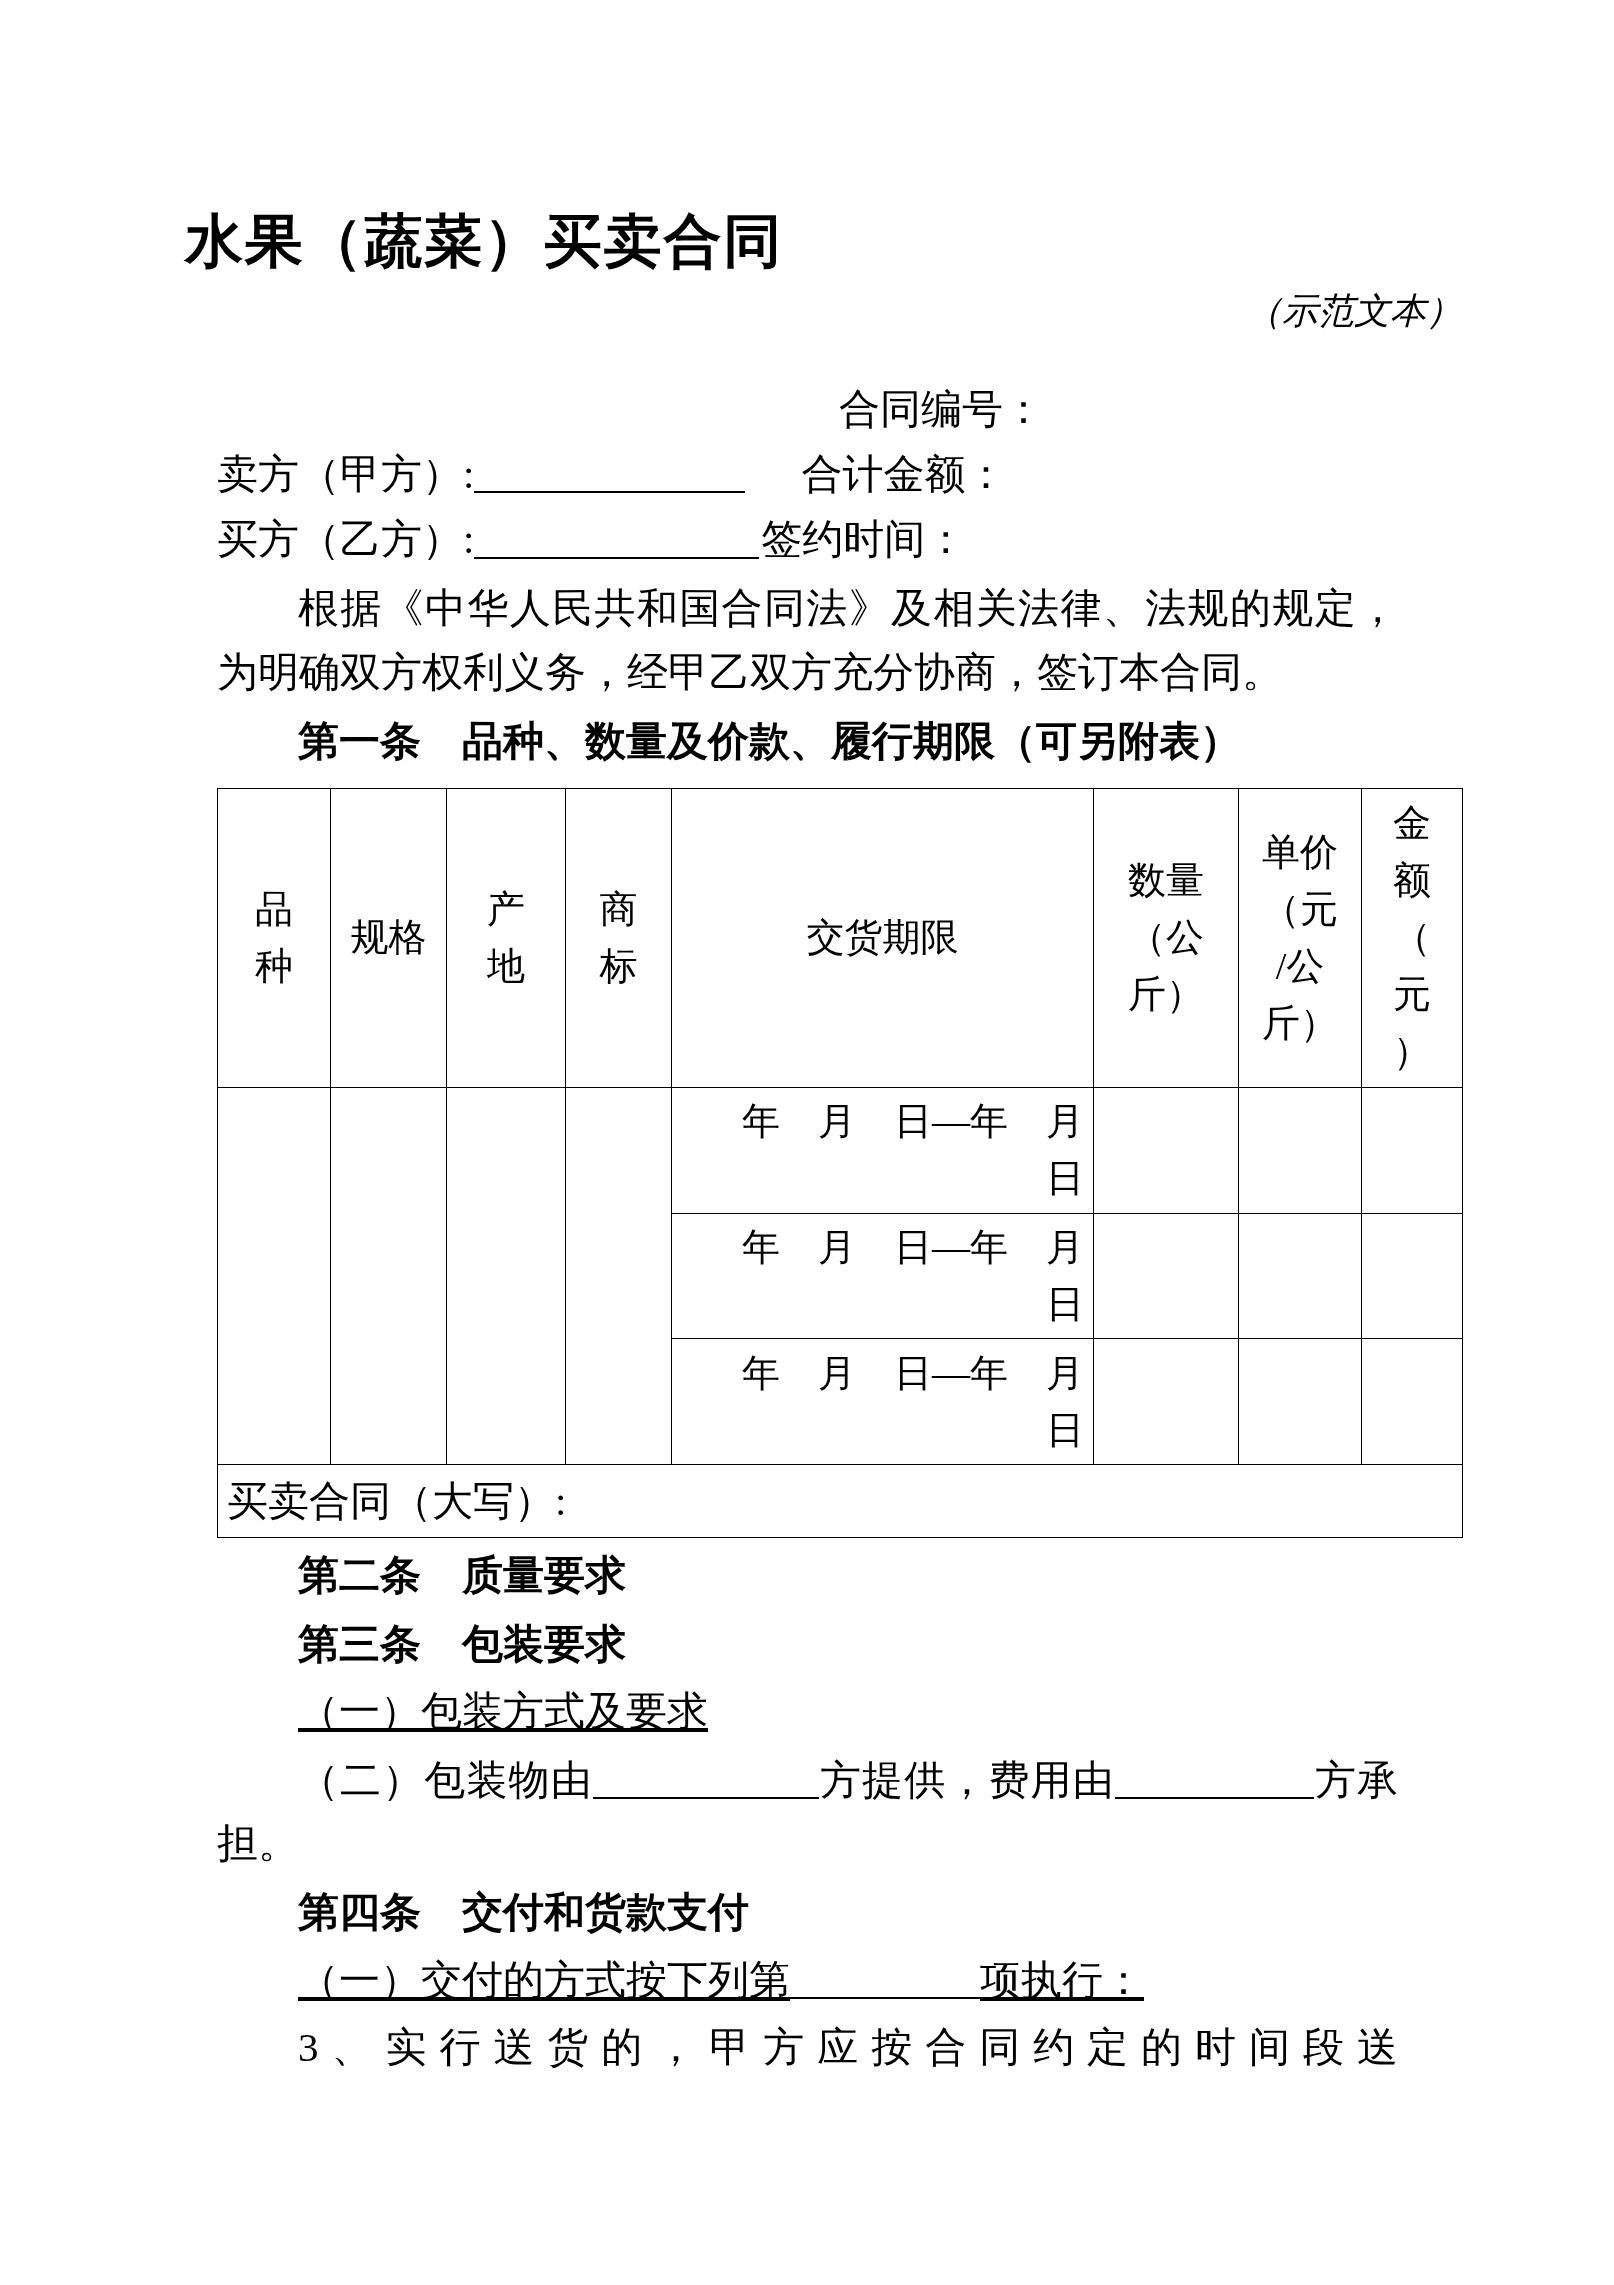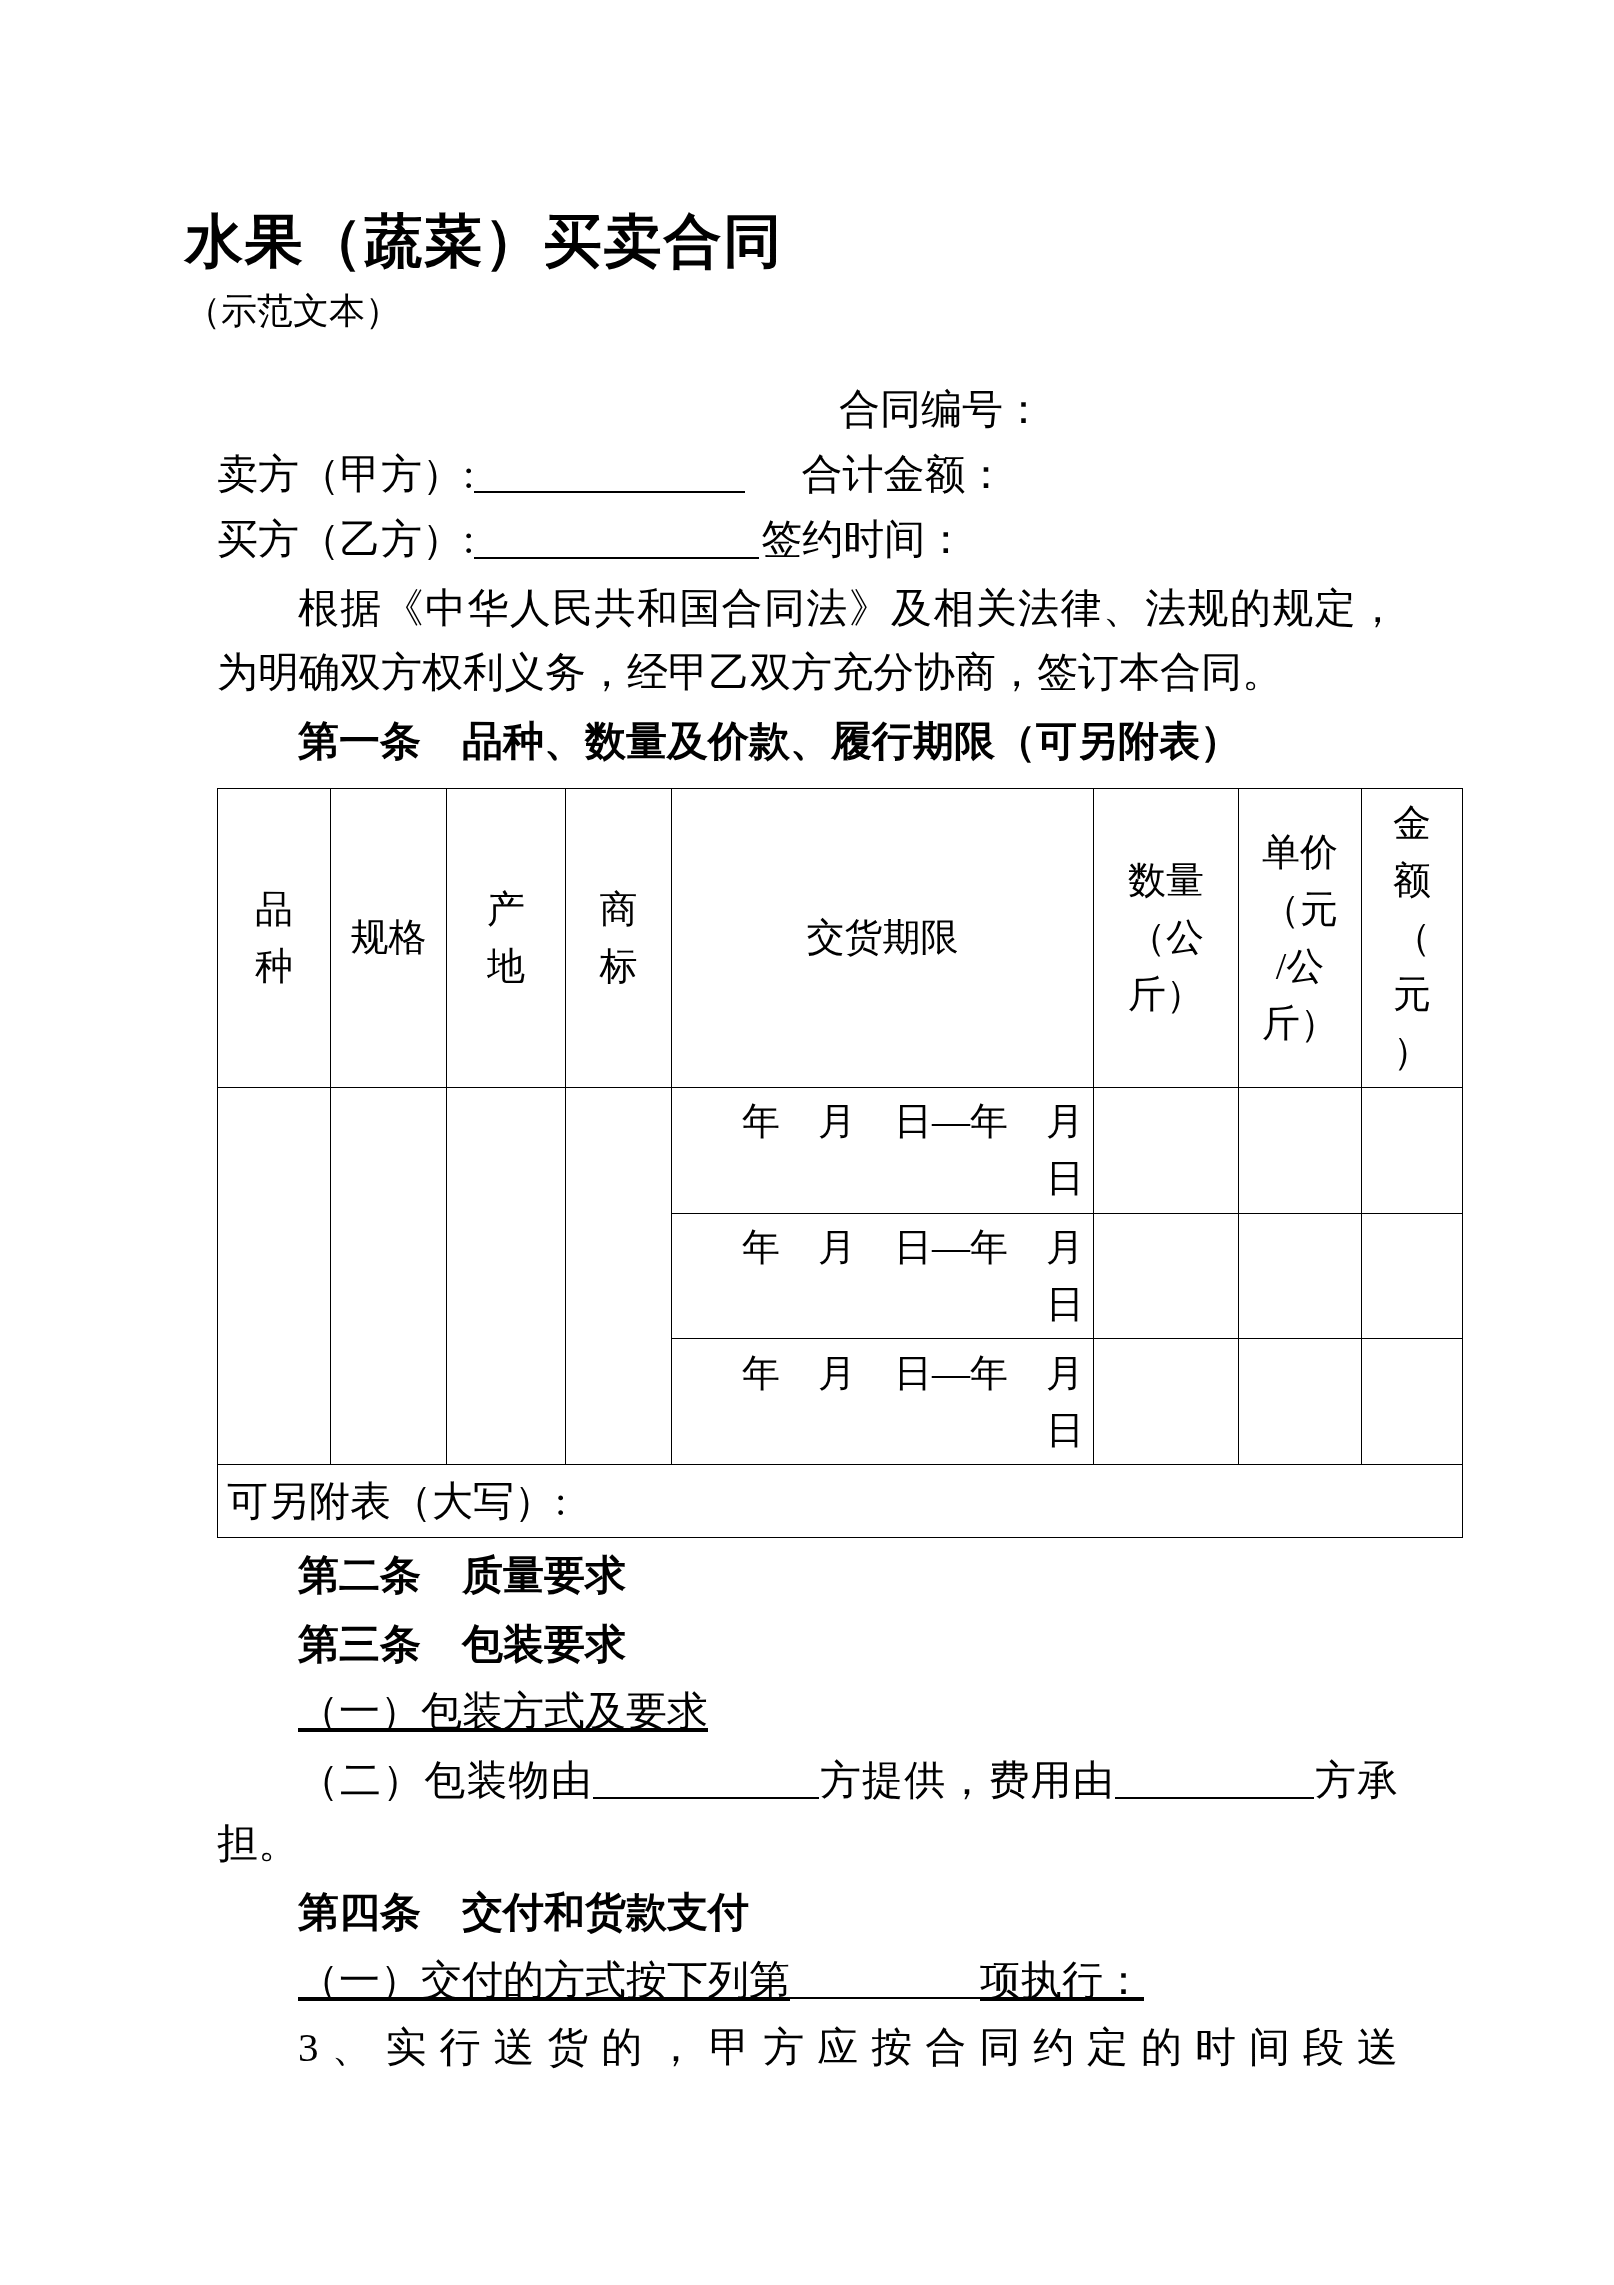--- a/index.html
+++ b/index.html
@@ -23,22 +23,23 @@
   .title {
     font-size: 58px;
     font-weight: bold;
     text-align: left;
     margin: 0 0 5.4px -32px;
     line-height: 1.25;
     letter-spacing: 1.8px;
   }
   .subtitle {
     font-size: 36px;
-    text-align: left;
+    text-align: right;
     margin: 5.4px 0 0 -32px;
+    font-style: italic;
   }
   .contract-no {
     margin: 38px 0 0 622px;
   }
   .field-row {
     margin-top: 1.8px;
     white-space: nowrap;
   }
   .blank {
     display: inline-block;
@@ -184,21 +185,21 @@
       <td class="empty-cell"></td>
     </tr>
     <tr class="body-row">
       <td class="delivery">年　月　日—年　月
 日</td>
       <td class="empty-cell"></td>
       <td class="empty-cell"></td>
       <td class="empty-cell"></td>
     </tr>
     <tr>
-      <td class="total-cell" colspan="8">可另附表（大写）:</td>
+      <td class="total-cell" colspan="8">买卖合同（大写）:</td>
     </tr>
   </tbody>
     </table>
 
   <p class="heading">第二条　质量要求</p>
   <p class="heading">第三条　包装要求</p>
   <p class="line">（一）包装方式及要求</p>
 
   <p class="para"><span>（二）包装物由</span><span class="blank blank-provider"></span><span>方提供，费用由</span><span class="blank blank-cost"></span><span>方承担。</span></p>
 

